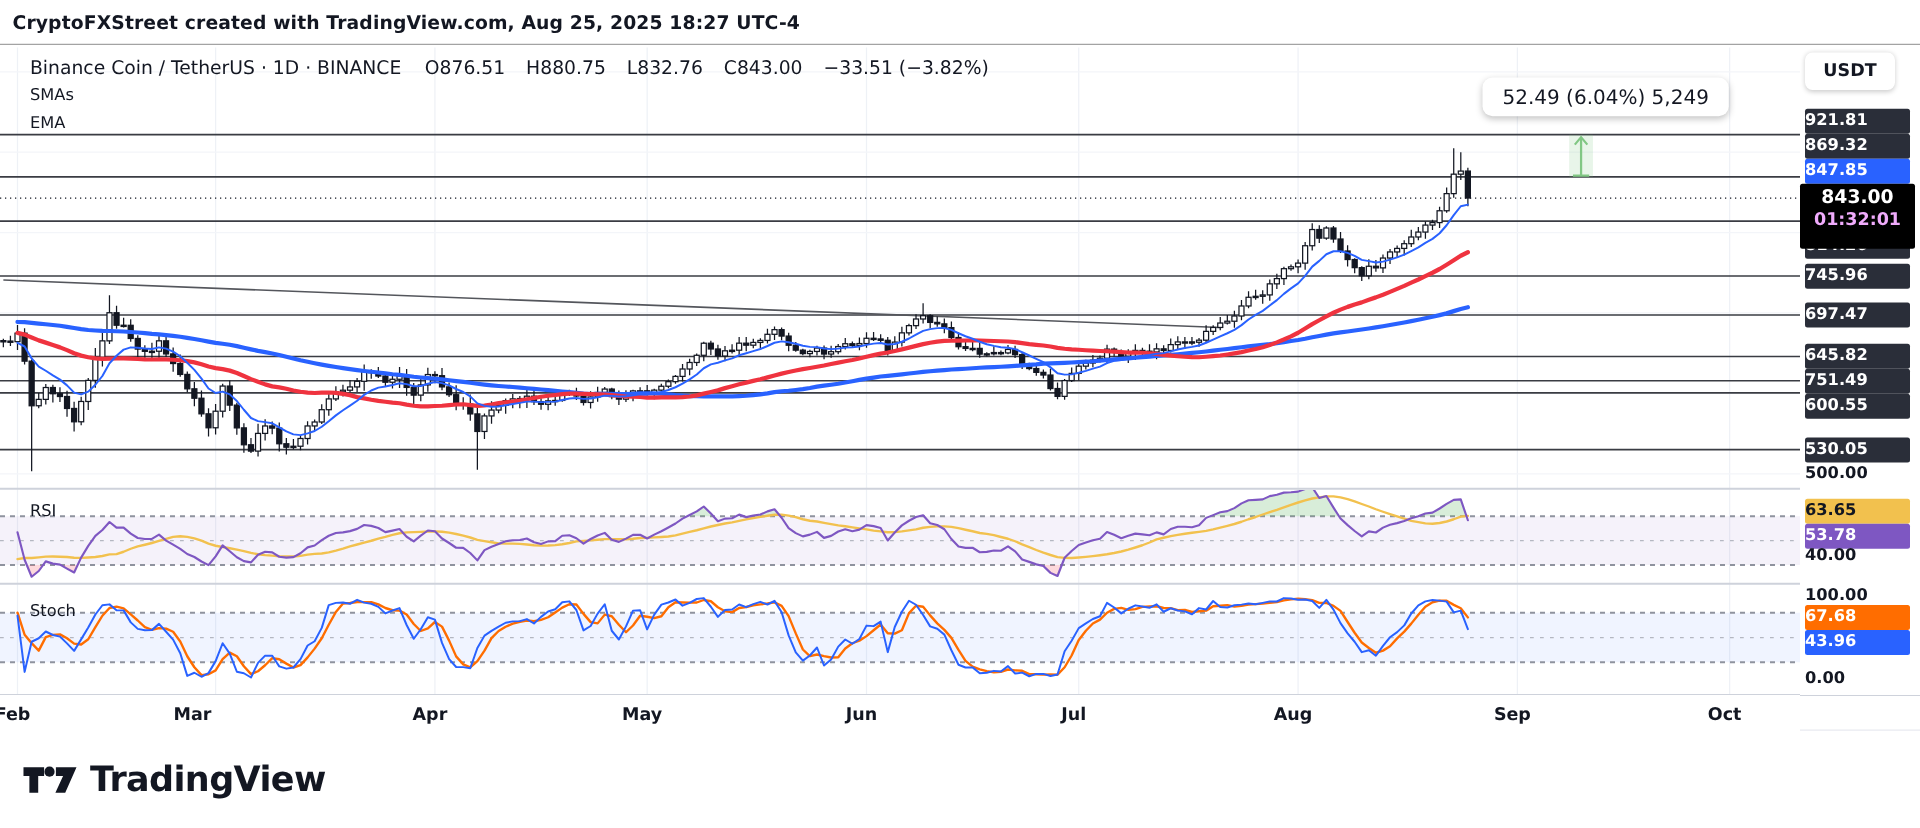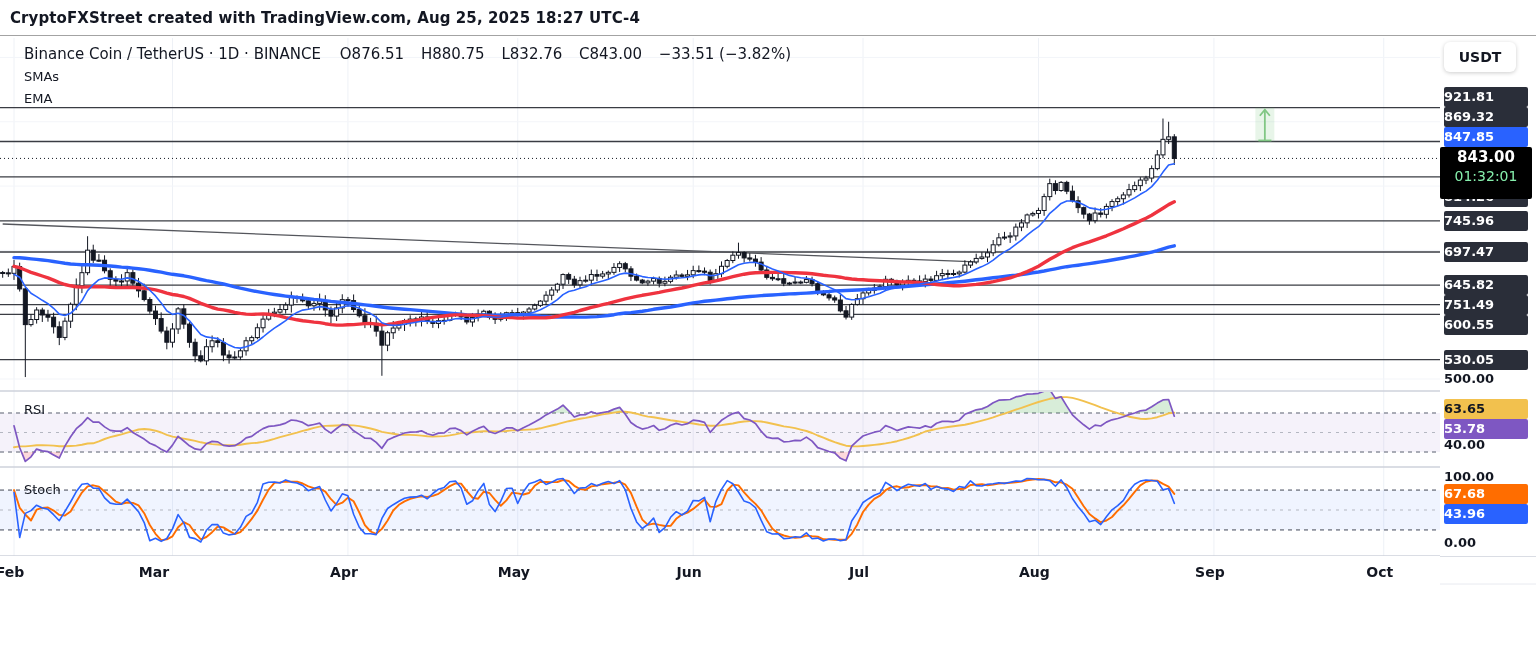--- a/index.html
+++ b/index.html
@@ -20,21 +20,21 @@
   .usdt{position:absolute;left:1444px;top:6px;width:72px;height:30px;background:#ffffff;border-radius:6px;
         box-shadow:0 1px 4px rgba(0,0,0,.2);display:flex;align-items:center;justify-content:center;
         font-size:14px;font-weight:700;z-index:8;cursor:pointer;}
   #priceScale{position:absolute;left:1440px;top:0;width:96px;height:520px;background:#ffffff;z-index:6;}
   .badge{position:absolute;left:4px;width:84px;height:20px;line-height:20px;text-align:left;
          font-size:13px;font-weight:700;color:#ffffff;border-radius:2px;}
   .badge.plain{color:#131722;background:transparent;}
   .lastblock{position:absolute;left:0px;width:92px;height:52px;background:#000000;color:#fff;
              text-align:center;border-radius:2px;z-index:7;}
   .lastblock .p{font-size:15px;font-weight:700;line-height:21px;}
-  .lastblock .t{font-size:14px;font-weight:400;line-height:17px;color:#86efac;}
+  .lastblock .t{font-size:14px;font-weight:700;line-height:17px;color:#f0abfc;}
   #timeAxis{position:absolute;left:0;top:520px;width:1440px;height:29px;background:#fff;}
   .month{position:absolute;top:8px;transform:translateX(-50%);font-size:14px;font-weight:600;color:#131722;}
   .footer{position:absolute;left:0;top:585px;width:1536px;height:77px;background:#ffffff;
           display:flex;align-items:center;}
   .brand{display:flex;align-items:center;margin-left:18px;cursor:pointer;}
   .brand svg{display:block;}
   .brand .bt{font-size:28px;font-weight:800;margin-left:10px;letter-spacing:-.5px;color:#131722;}
 </style>
 </head>
 <body>
@@ -550,20 +550,21 @@
       <span class="sym">Binance Coin / TetherUS · 1D · BINANCE</span>
       <span class="val">O876.51</span>
       <span class="val">H880.75</span>
       <span class="val">L832.76</span>
       <span class="val">C843.00</span>
       <span class="val">−33.51 (−3.82%)</span>
     </div>
     <div class="study" style="top:33px;">SMAs</div>
     <div class="study" style="top:55px;">EMA</div>
 
+    <div class="tooltip">52.49 (6.04%) 5,249</div>
     <div class="usdt">USDT</div>
 
     <div class="pane-label" style="top:366px;">RSI</div>
     <div class="pane-label" style="top:446px;">Stoch</div>
 
     <div id="priceScale">
         <div class="lastblock" style="top:111.40703582223935px;">
              <div class="p">843.00</div>
           <div class="t">01:32:01</div>
         </div>
@@ -592,14 +593,26 @@
         <div class="month" style="left:343.94px;">Apr</div>
         <div class="month" style="left:513.74px;">May</div>
         <div class="month" style="left:689.2px;">Jun</div>
         <div class="month" style="left:859px;">Jul</div>
         <div class="month" style="left:1034.46px;">Aug</div>
         <div class="month" style="left:1209.92px;">Sep</div>
         <div class="month" style="left:1379.72px;">Oct</div>
       </div>
   </div>
 
+  <div class="footer">
+    <div class="brand">
+      <svg width="44" height="34" viewBox="0 0 56 36">
+        <g fill="#131722">
+          <path d="M1 5 h21 v9 h-6 v17 h-9 v-17 h-6 z"></path>
+          <circle cx="27.5" cy="9.5" r="5.2"></circle>
+          <path d="M34 5 h21 l-11.5 26 h-10 l7.8 -17 h-7.3 z"></path>
+        </g>
+      </svg>
+      <span class="bt">TradingView</span>
+    </div>
+  </div>
 
 </div>
 
 </body></html>

